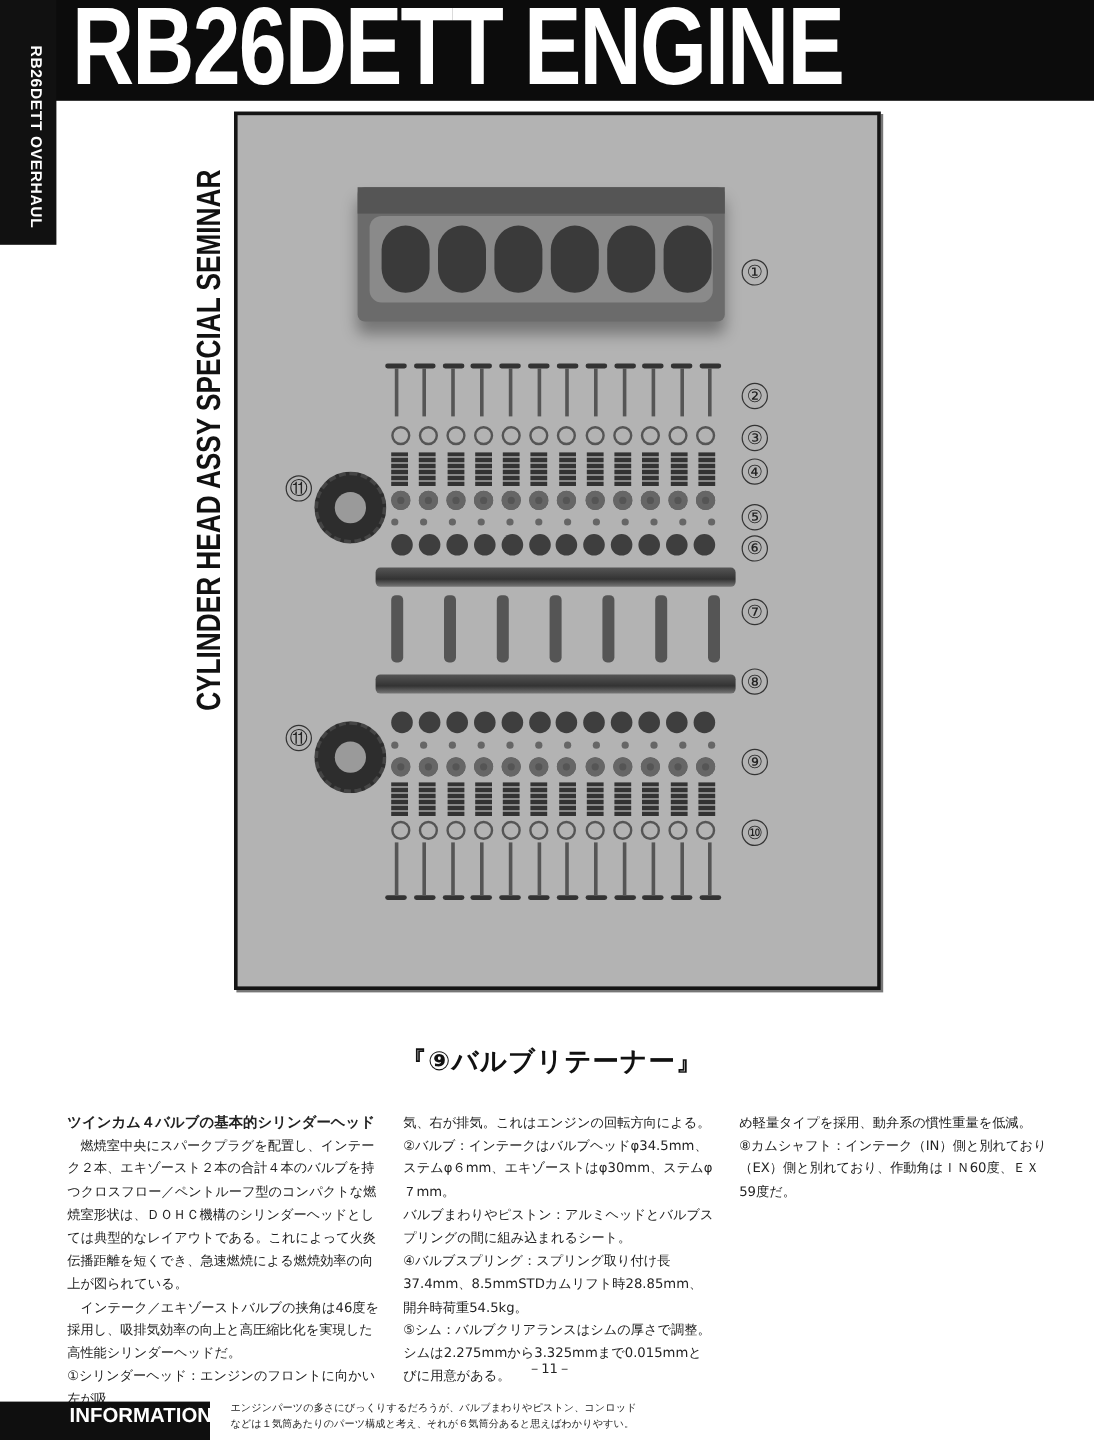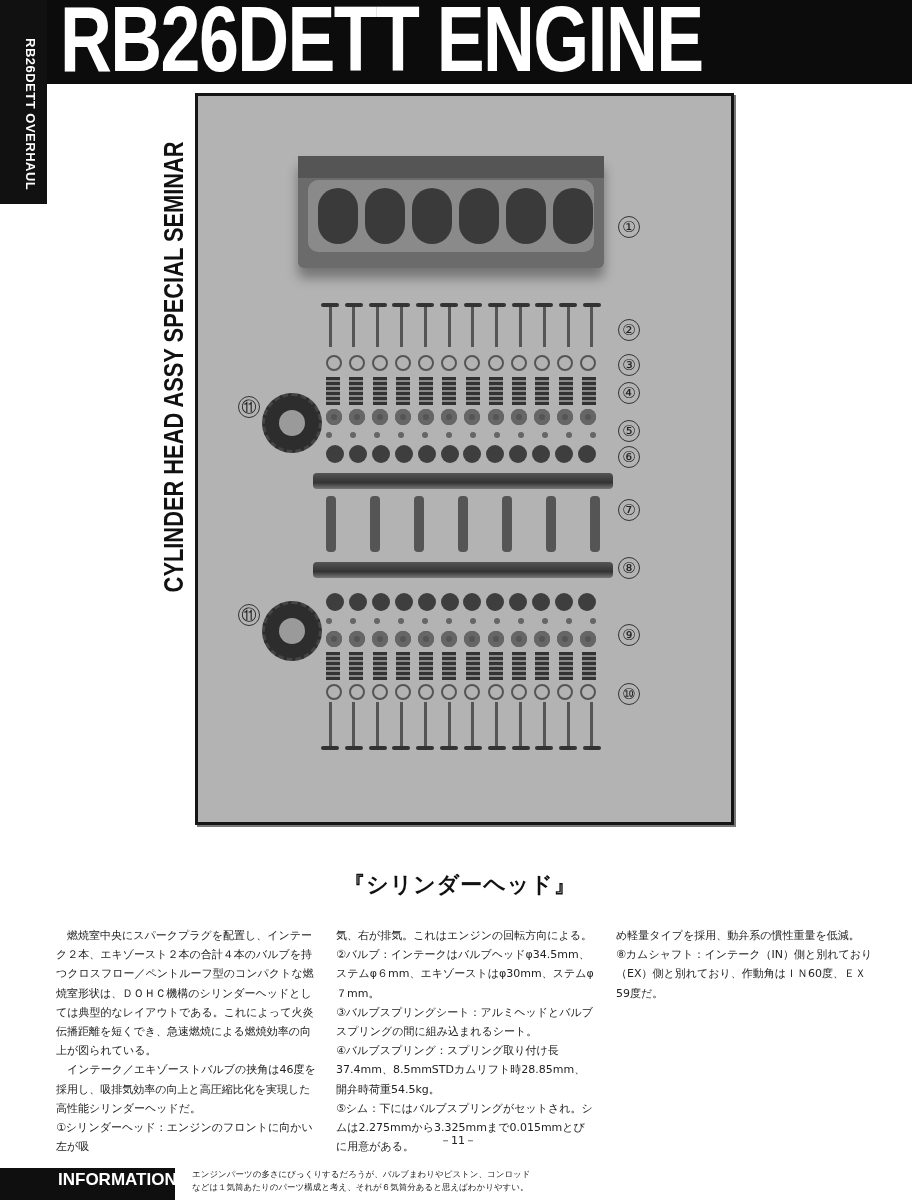--- a/index.html
+++ b/index.html
@@ -331,34 +331,35 @@
       <div class="valve">
         <div class="h"></div>
         <div class="s" style="height:44px"></div>
       </div>
   </div>
 
   <div class="pulley" style="top:505px"></div>
   <div class="ph-label" style="left:40px;top:508px">⑪</div>
 </div>
 
-<div class="section-title">『シリンダーヘッド』</div>
+<div class="section-title">『⑨バルブリテーナー』</div>
 
 <div class="cols">
   <div class="col">
+    <p class="h">ツインカム４バルブの基本的シリンダーヘッド</p>
     <p class="indent">燃焼室中央にスパークプラグを配置し、インテーク２本、エキゾースト２本の合計４本のバルブを持つクロスフロー／ペントルーフ型のコンパクトな燃焼室形状は、ＤＯＨＣ機構のシリンダーヘッドとしては典型的なレイアウトである。これによって火炎伝播距離を短くでき、急速燃焼による燃焼効率の向上が図られている。</p>
     <p class="indent">インテーク／エキゾーストバルブの挟角は46度を採用し、吸排気効率の向上と高圧縮比化を実現した高性能シリンダーヘッドだ。</p>
     <p>①シリンダーヘッド：エンジンのフロントに向かい左が吸</p>
   </div>
   <div class="col">
     <p>気、右が排気。これはエンジンの回転方向による。</p>
     <p>②バルブ：インテークはバルブヘッドφ34.5mm、ステムφ６mm、エキゾーストはφ30mm、ステムφ７mm。</p>
-    <p>③バルブスプリングシート：アルミヘッドとバルブスプリングの間に組み込まれるシート。</p>
+    <p>バルブまわりやピストン：アルミヘッドとバルブスプリングの間に組み込まれるシート。</p>
     <p>④バルブスプリング：スプリング取り付け長37.4mm、8.5mmSTDカムリフト時28.85mm、開弁時荷重54.5kg。</p>
-    <p>⑤シム：下にはバルブスプリングがセットされ。シムは2.275mmから3.325mmまで0.015mmとびに用意がある。</p>
+    <p>⑤シム：バルブクリアランスはシムの厚さで調整。シムは2.275mmから3.325mmまで0.015mmとびに用意がある。</p>
   </div>
   <div class="col">
     <p>め軽量タイプを採用、動弁系の慣性重量を低減。</p>
     <p>⑧カムシャフト：インテーク（IN）側と別れており（EX）側と別れており、作動角はＩＮ60度、ＥＸ59度だ。</p>
   </div>
 </div>
 
 <div class="pagenum">－11－</div>
 
 <div class="info-bar"></div>

